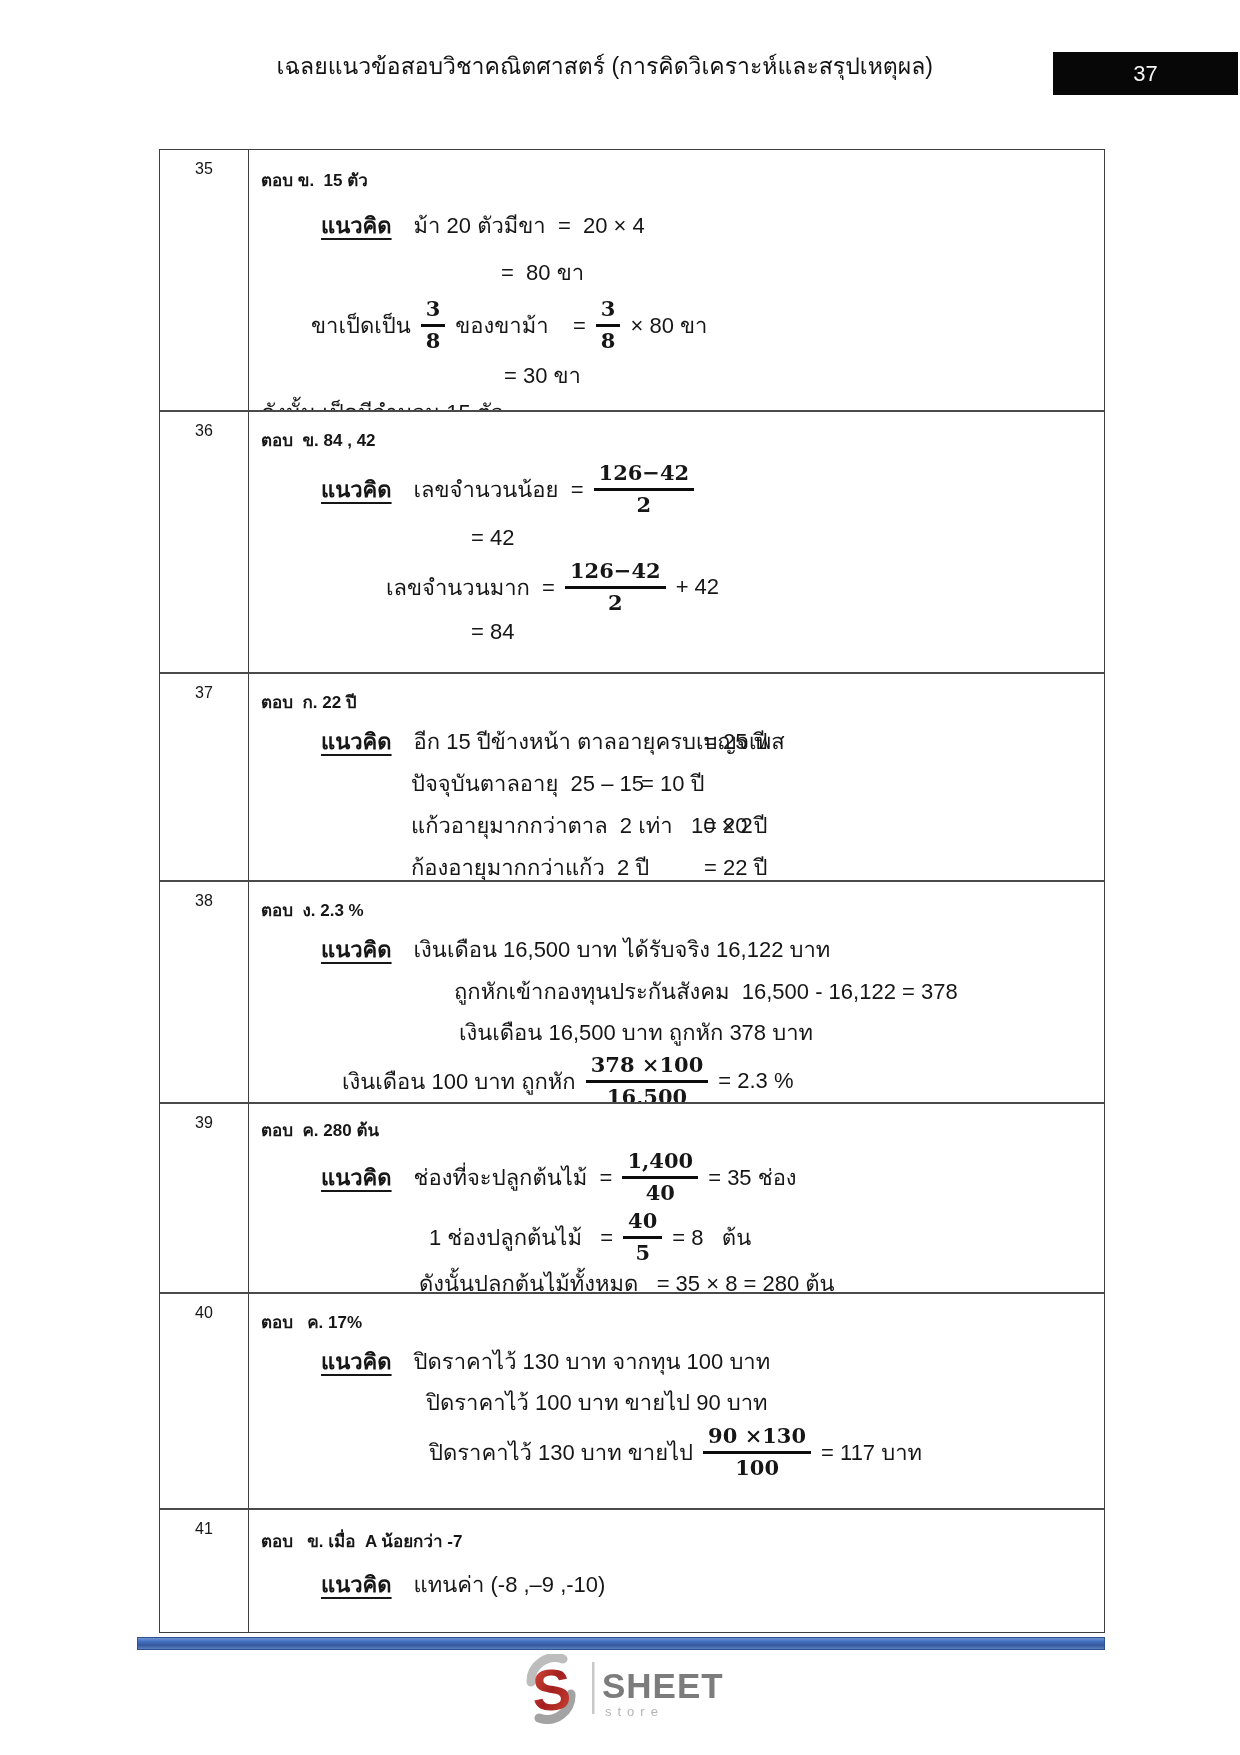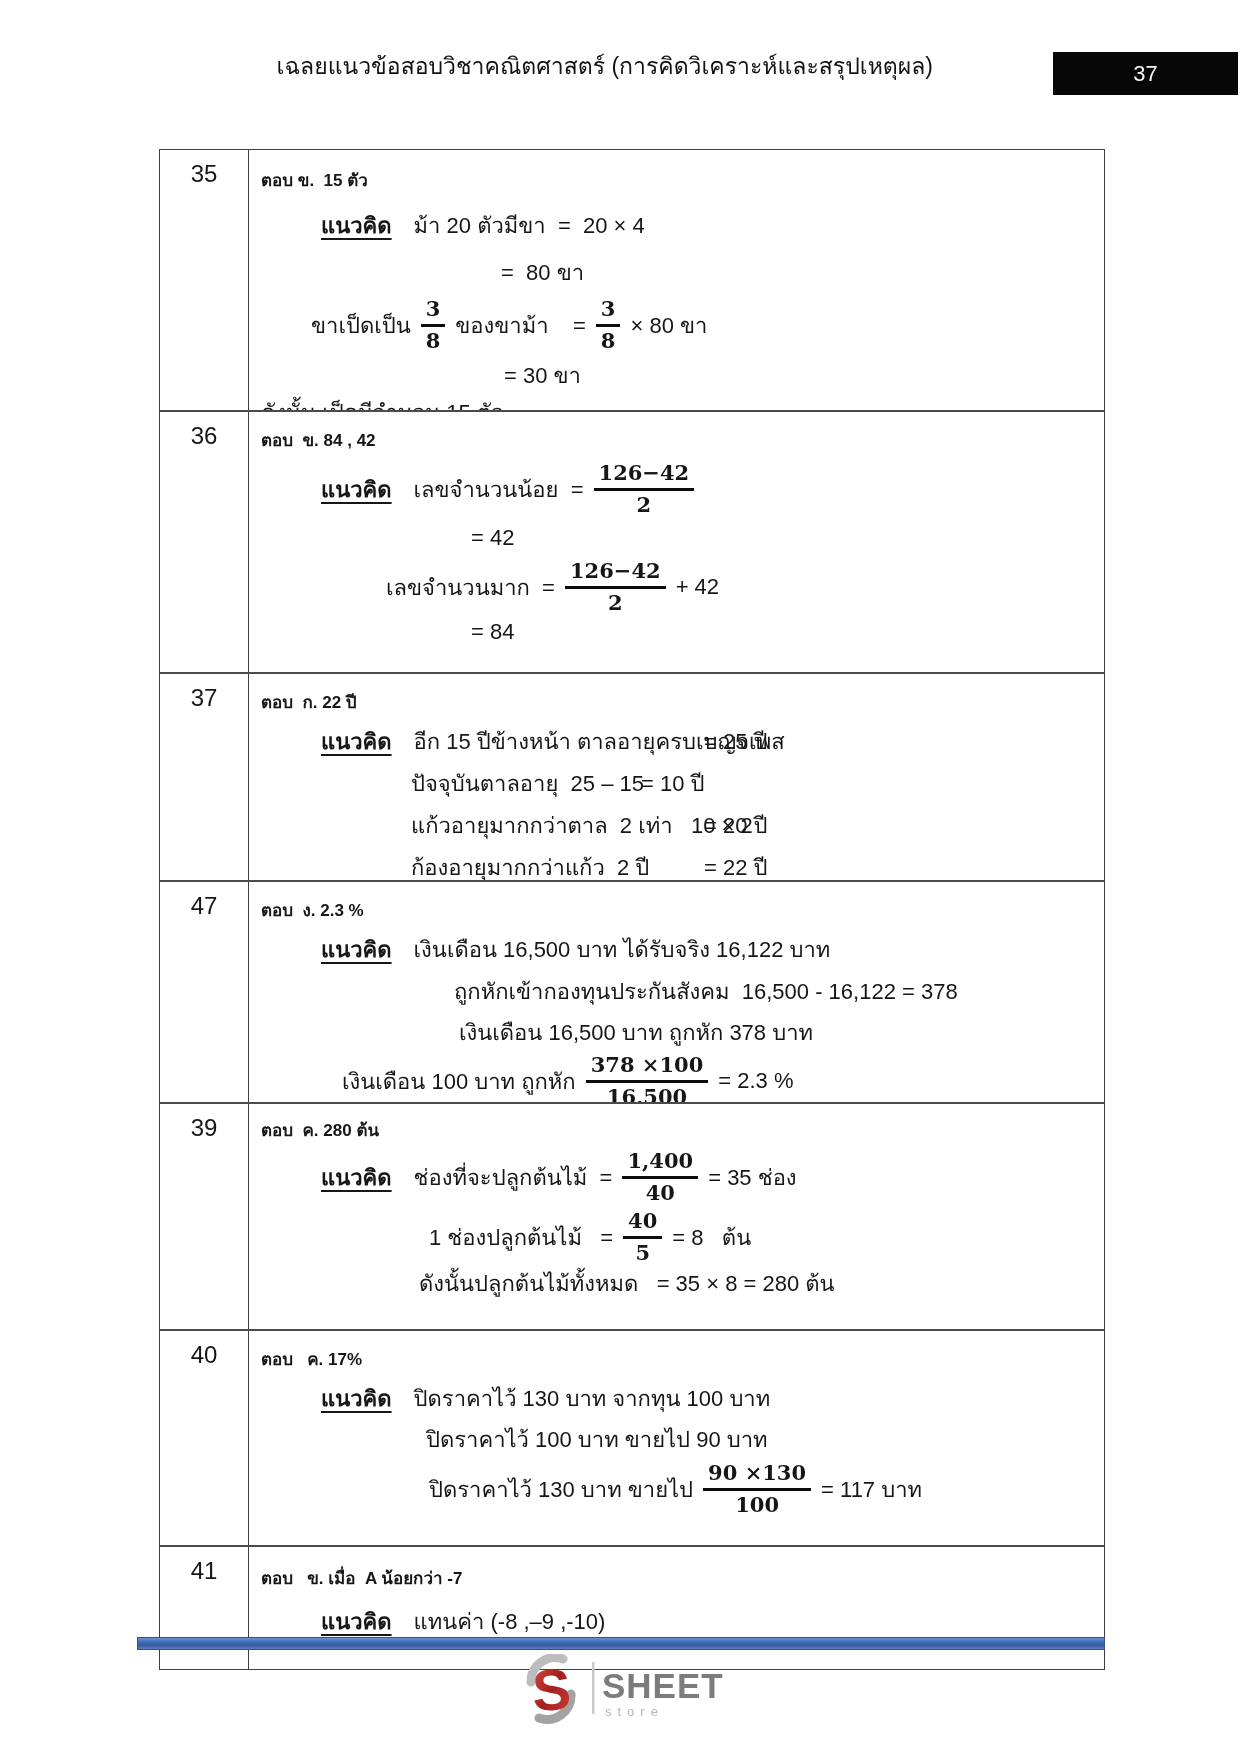--- a/index.html
+++ b/index.html
@@ -9,21 +9,21 @@
 
   
   .hdr-title { position:absolute; top:48px; right:307px; font-size:23px; color:#121212; white-space:pre; }
   .page-box { position:absolute; left:1053px; top:52px; width:185px; height:43px; background:#070707;
     color:#f5f5f5; font-size:22px; display:flex; align-items:center; justify-content:center; }
 
   
   .anstable { position:absolute; left:159px; top:149px; width:946px; border:1px solid #3f3f3f; }
   .row { display:grid; grid-template-columns:89px 1fr; overflow:hidden; }
   .row + .row { border-top:2px solid #4a4a4a; }
-  .numcell { border-right:1px solid #3f3f3f; text-align:center; padding-top:10px; font-size:24px; }
+  .numcell { border-right:1px solid #3f3f3f; text-align:center; padding-top:10px; font-size:16px; }
   .content { padding-top:8px; display:flex; flex-direction:column; }
 
   .line { display:flex; align-items:center; font-size:22px; white-space:pre; position:relative; }
   .ans { font-weight:bold; margin-left:12px; min-height:42px; font-size:17px; }
   .idea { font-weight:bold; text-decoration:underline; text-underline-offset:5px; margin-left:72px; margin-right:22px;text-align:center; }
   .res-abs { position:absolute; }
 
   .frac { display:inline-flex; flex-direction:column; align-items:center;
     font-family:"DejaVu Serif","Liberation Serif",serif; font-weight:bold; font-size:21px;
     line-height:1.15; margin:0 10px; }
@@ -127,21 +127,21 @@
           <span class="res-abs" style="left:293px">= 20 ปี</span>
         </div>
         <div class="line" style="min-height:42px;margin-left:162px">
           <span>ก้องอายุมากกว่าแก้ว  2 ปี</span>
           <span class="res-abs" style="left:293px">= 22 ปี</span>
         </div>
       </div>
     </div>
 
     <div class="row" style="height:222px">
-      <div class="numcell">47</div>
+      <div class="numcell">38</div>
       <div class="content">
         <div class="line ans" style="min-height:38px">ตอบ  ง. 2.3 %</div>
         <div class="line" style="min-height:42px">
           <span class="idea">แนวคิด</span>
           <span>เงินเดือน 16,500 บาท ได้รับจริง 16,122 บาท</span>
         </div>
         <div class="line" style="min-height:42px;margin-left:205px">
           <span>ถูกหักเข้ากองทุนประกันสังคม  16,500 - 16,122 = 378</span>
         </div>
         <div class="line" style="min-height:40px;margin-left:210px">
@@ -151,21 +151,21 @@
           <span>เงินเดือน 100 บาท ถูกหัก</span>
           <span class="frac">
             <span class="fnum">378 ×100</span>
             <span class="fden">16,500</span>
           </span>
           <span>= 2.3 %</span>
         </div>
       </div>
     </div>
 
-    <div class="row" style="height:227px">
+    <div class="row" style="height:190px">
       <div class="numcell">39</div>
       <div class="content">
         <div class="line ans" style="min-height:34px">ตอบ  ค. 280 ต้น</div>
         <div class="line" style="min-height:62px">
           <span class="idea">แนวคิด</span>
           <span>ช่องที่จะปลูกต้นไม้  =</span>
           <span class="frac">
             <span class="fnum">1,400</span>
             <span class="fden">40</span>
           </span>

